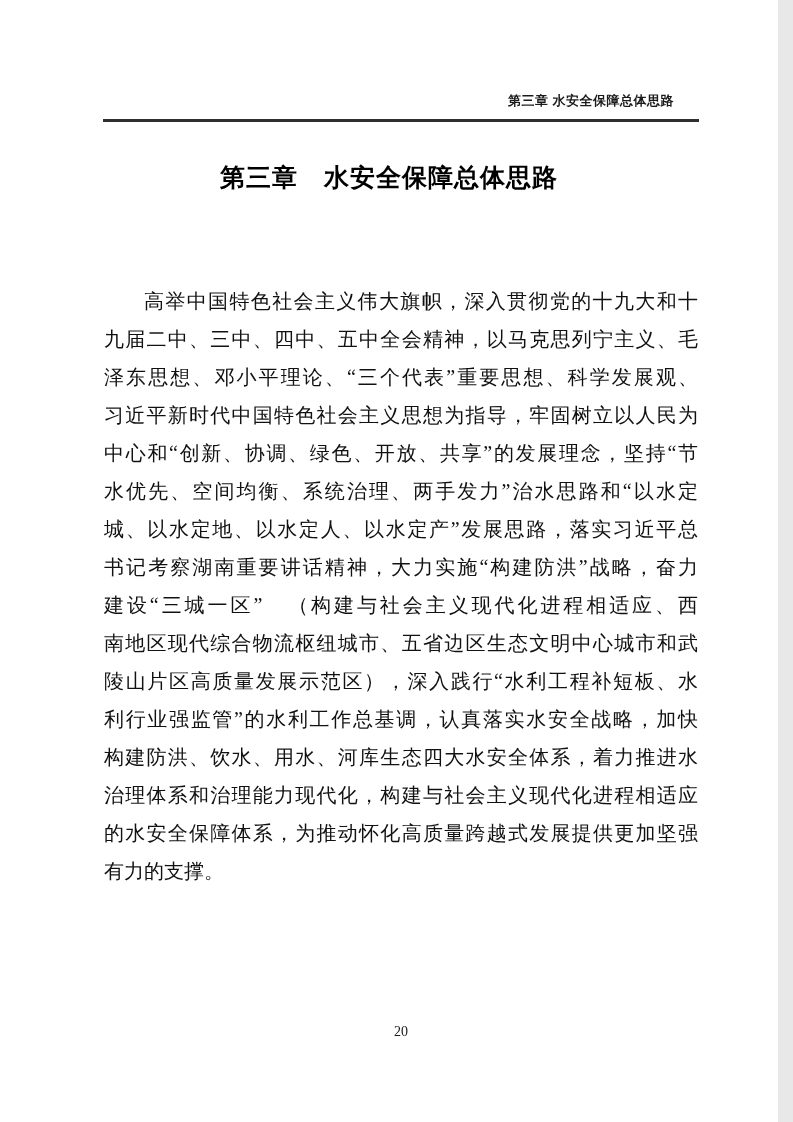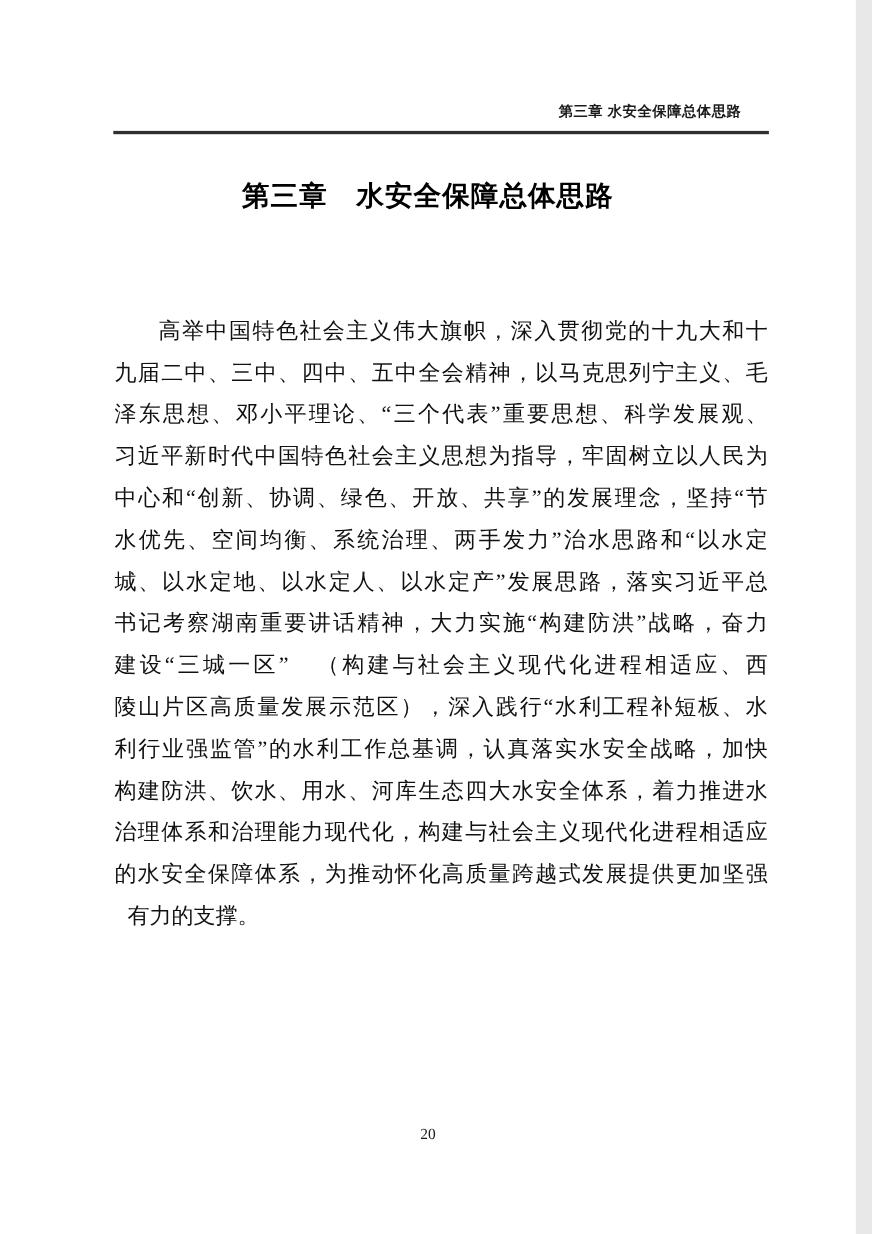--- a/index.html
+++ b/index.html
@@ -76,31 +76,31 @@
     line-height: 38px;
     text-align: justify;
     text-align-last: justify;
     overflow: hidden;
   }
   .body-block .line.first {
     text-indent: 40px;
   }
   .body-block .line.last {
     text-align-last: left;
-    margin-left: 12px;
   }
   .page-number {
     position: absolute;
     top: 1024px;
     left: 0;
     width: 100%;
     text-align: center;
     font-family: "Liberation Serif", serif;
     font-size: 14px;
     color: #1a1a1a;
+    padding-left: 12px;
   }
 </style>
 </head>
 <body>
 
 <div class="page">
 
   <span class="running-header-text">第三章 水安全保障总体思路</span>
 
   <div class="header-rule"></div>
@@ -111,20 +111,21 @@
   <div class="body-block">
     <div class="line first">高举中国特色社会主义伟大旗帜，深入贯彻党的十九大和十</div>
     <div class="line">九届二中、三中、四中、五中全会精神，以马克思列宁主义、毛</div>
     <div class="line">泽东思想、邓小平理论、“三个代表”重要思想、科学发展观、</div>
     <div class="line">习近平新时代中国特色社会主义思想为指导，牢固树立以人民为</div>
     <div class="line">中心和“创新、协调、绿色、开放、共享”的发展理念，坚持“节</div>
     <div class="line">水优先、空间均衡、系统治理、两手发力”治水思路和“以水定</div>
     <div class="line">城、以水定地、以水定人、以水定产”发展思路，落实习近平总</div>
     <div class="line">书记考察湖南重要讲话精神，大力实施“构建防洪”战略，奋力</div>
     <div class="line">建设“三城一区”　（构建与社会主义现代化进程相适应、西</div>
+    <div class="line">南地区现代综合物流枢纽城市、五省边区生态文明中心城市和武</div>
     <div class="line">陵山片区高质量发展示范区），深入践行“水利工程补短板、水</div>
     <div class="line">利行业强监管”的水利工作总基调，认真落实水安全战略，加快</div>
     <div class="line">构建防洪、饮水、用水、河库生态四大水安全体系，着力推进水</div>
     <div class="line">治理体系和治理能力现代化，构建与社会主义现代化进程相适应</div>
     <div class="line">的水安全保障体系，为推动怀化高质量跨越式发展提供更加坚强</div>
     <div class="line last">有力的支撑。</div>
   </div>
 
   <div class="page-number">20</div>
 

